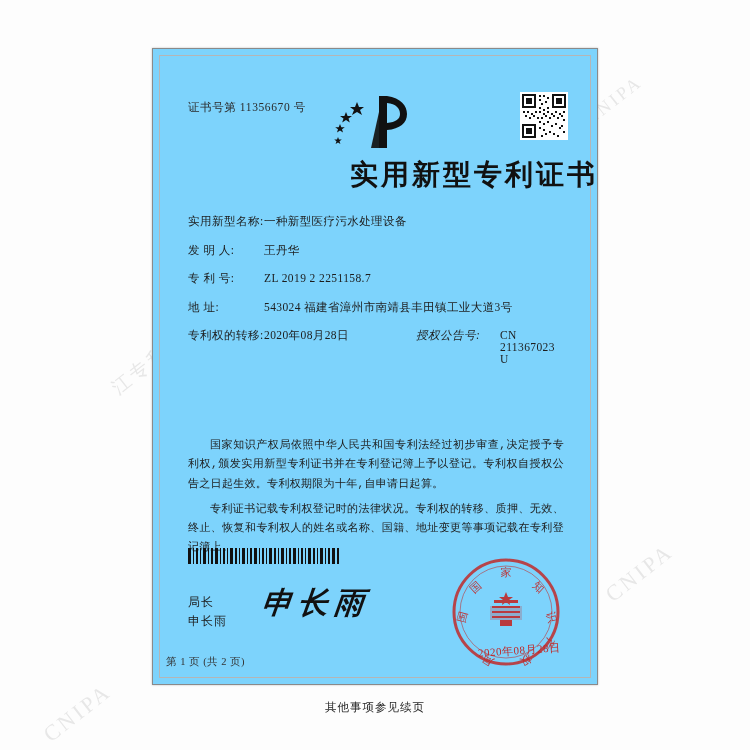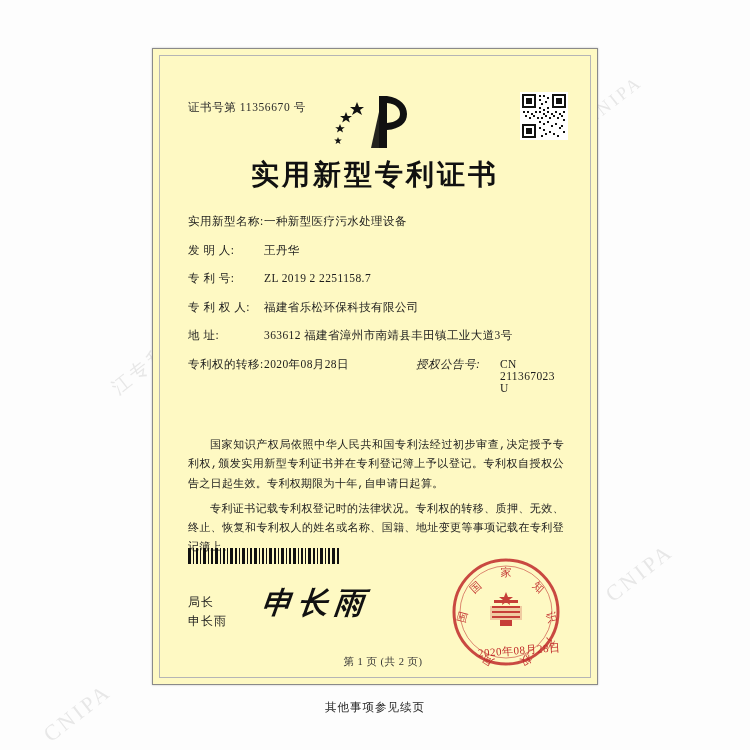--- a/index.html
+++ b/index.html
@@ -22,21 +22,21 @@
     background: #fdfdfd;
   }
 
   
   .sheet {
     position: absolute;
     left: 152px;
     top: 48px;
     width: 446px;
     height: 637px;
-    background: #fef9c3;
+    background: #7dd3fc;
     box-shadow: 0 0 2px rgba(0,0,0,0.25);
   }
   .sheet-border-outer {
     position: absolute;
     left: 0; top: 0; right: 0; bottom: 0;
     border: 1px solid #8a8a8a;
   }
   .sheet-border-inner {
     position: absolute;
     left: 7px; top: 7px; right: 7px; bottom: 7px;
@@ -89,21 +89,21 @@
     display: flex;
     justify-content: center;
     align-items: flex-end;
   }
 
   
   .main-title {
     position: absolute;
     left: 0; right: 0;
     top: 108px;
-    text-align: center;
+    text-align: right;
     font-family: "Liberation Serif", serif;
     font-weight: bold;
     font-size: 28px;
     letter-spacing: 3px;
     color: #111;
   }
 
   
   .fields {
     position: absolute;
@@ -212,27 +212,28 @@
     font-family: "Liberation Serif", serif;
     font-size: 11px;
     color: #c02a2a;
     letter-spacing: 0.5px;
     transform: rotate(-4deg);
   }
 
   
   .page-mark {
     position: absolute;
-    left: 16px; right: 0;
+    left: 2px; right: 0;
     bottom: 16px;
-    text-align: center;
+    text-align: left;
     font-family: "Liberation Serif", serif;
     font-size: 10.5px;
     color: #333;
     letter-spacing: 0.5px;
+    padding-left: 12px;
   }
 
   
   .footer-note {
     position: absolute;
     left: 0; right: 0;
     top: 700px;
     text-align: center;
     font-family: "Liberation Serif", serif;
     font-size: 11.5px;
@@ -344,26 +345,22 @@
       </div>
       <div class="field-row">
         <div class="field-label">发  明  人:</div>
         <div class="field-value">王丹华</div>
       </div>
       <div class="field-row">
         <div class="field-label">专  利  号:</div>
         <div class="field-value">ZL 2019 2 2251158.7</div>
       </div>
       <div class="field-row">
-        <div class="field-label">专  利  权  人:</div>
-        <div class="field-value">福建省乐松环保科技有限公司</div>
-      </div>
-      <div class="field-row">
         <div class="field-label">地        址:</div>
-        <div class="field-value">363612 福建省漳州市南靖县丰田镇工业大道3号</div>
+        <div class="field-value">543024 福建省漳州市南靖县丰田镇工业大道3号</div>
       </div>
       <div class="field-row dual">
         <div class="field-label">专利权的转移:</div>
         <div class="field-value">2020年08月28日</div>
         <div class="field-label2">授权公告号:</div>
         <div class="field-value2">CN 211367023 U</div>
       </div>
     </div>
 
     <div class="body-text">

